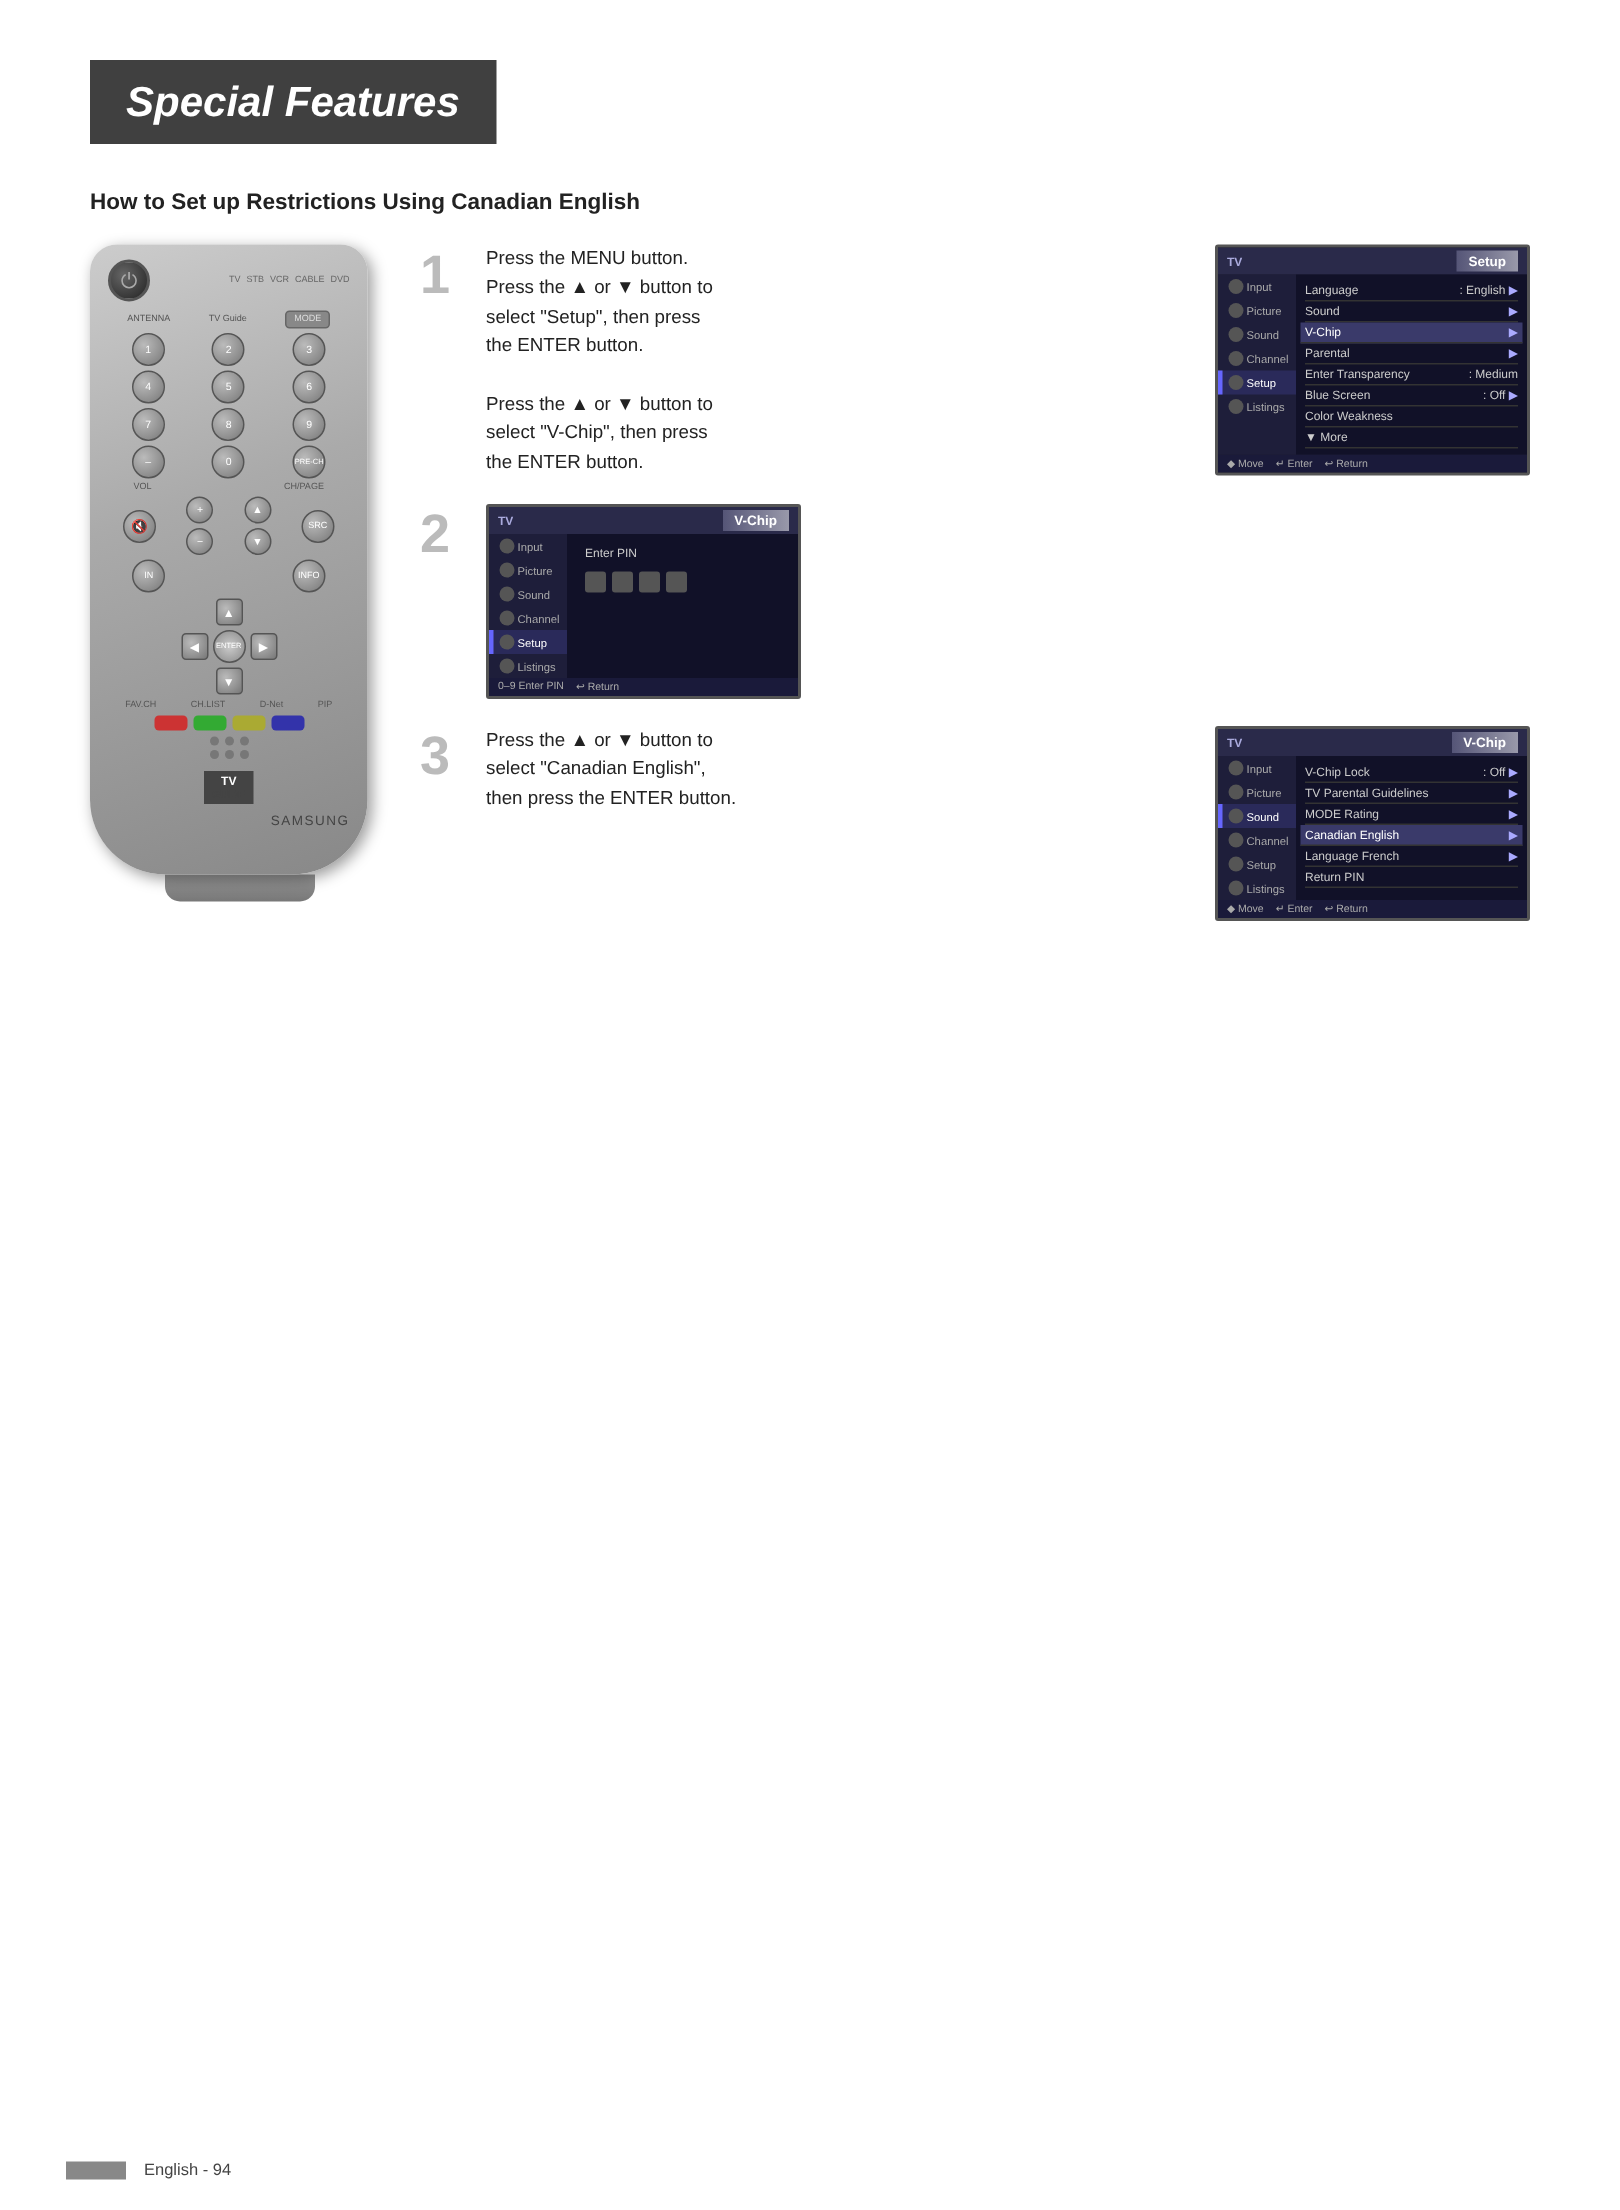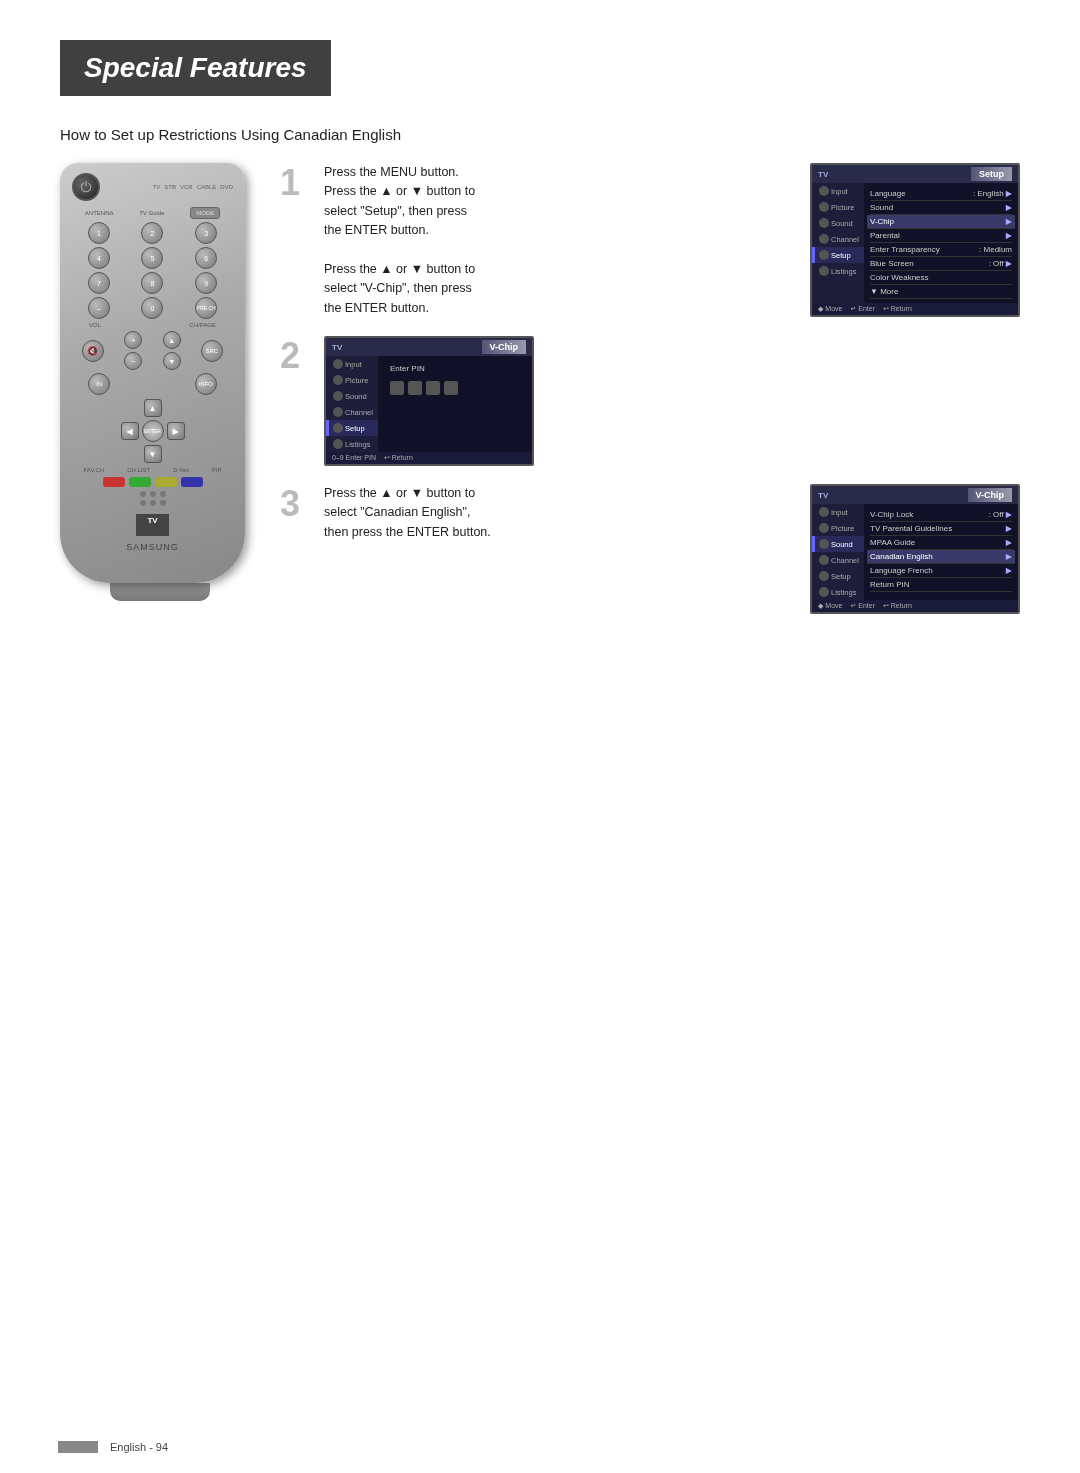--- a/index.html
+++ b/index.html
@@ -23,21 +23,21 @@
     .page-title-bar h1 {
       font-size: 28px;
       font-weight: bold;
       color: #fff;
       font-style: italic;
     }
 
     .section-heading {
       margin: 30px 60px 20px 60px;
       font-size: 15px;
-      font-weight: normal;
+      font-weight: bold;
       color: #222;
     }
 
     
     .main-content {
       display: flex;
       flex-direction: row;
       margin: 0 60px;
       gap: 20px;
     }
@@ -146,21 +146,21 @@
       font-weight: bold;
       padding: 2px 5px;
       display: inline-block;
     }
     .remote-logo .guide-text {
       font-size: 7px;
       color: #444;
     }
 
     .remote-samsung {
-      text-align: center;
+      text-align: right;
       font-size: 9px;
       color: #444;
       letter-spacing: 1px;
       margin-top: 6px;
     }
 
     .remote-bottom-stand {
       width: 100px;
       height: 18px;
       background: linear-gradient(to bottom, #999, #777);
@@ -331,21 +331,21 @@
     .tv-pin-dot {
       width: 14px; height: 14px;
       background: #555;
       border-radius: 2px;
     }
 
     
     .page-footer {
       position: absolute;
       bottom: 20px;
-      left: 58px;
+      left: 44px;
       display: flex;
       align-items: center;
       gap: 12px;
     }
 
     .footer-bar {
       width: 40px;
       height: 12px;
       background: #888;
     }
@@ -663,21 +663,21 @@
           <div class="tv-main-content">
             <div class="tv-menu-row">
               <span>V-Chip Lock</span>
               <span>: Off <span class="arrow">▶</span></span>
             </div>
             <div class="tv-menu-row">
               <span>TV Parental Guidelines</span>
               <span class="arrow">▶</span>
             </div>
             <div class="tv-menu-row">
-              <span>MPAA Guide</span>
+              <span>MODE Rating</span>
               <span class="arrow">▶</span>
             </div>
             <div class="tv-menu-row highlighted">
               <span>Canadian English</span>
               <span class="arrow">▶</span>
             </div>
             <div class="tv-menu-row">
               <span>Language French</span>
               <span class="arrow">▶</span>
             </div>

